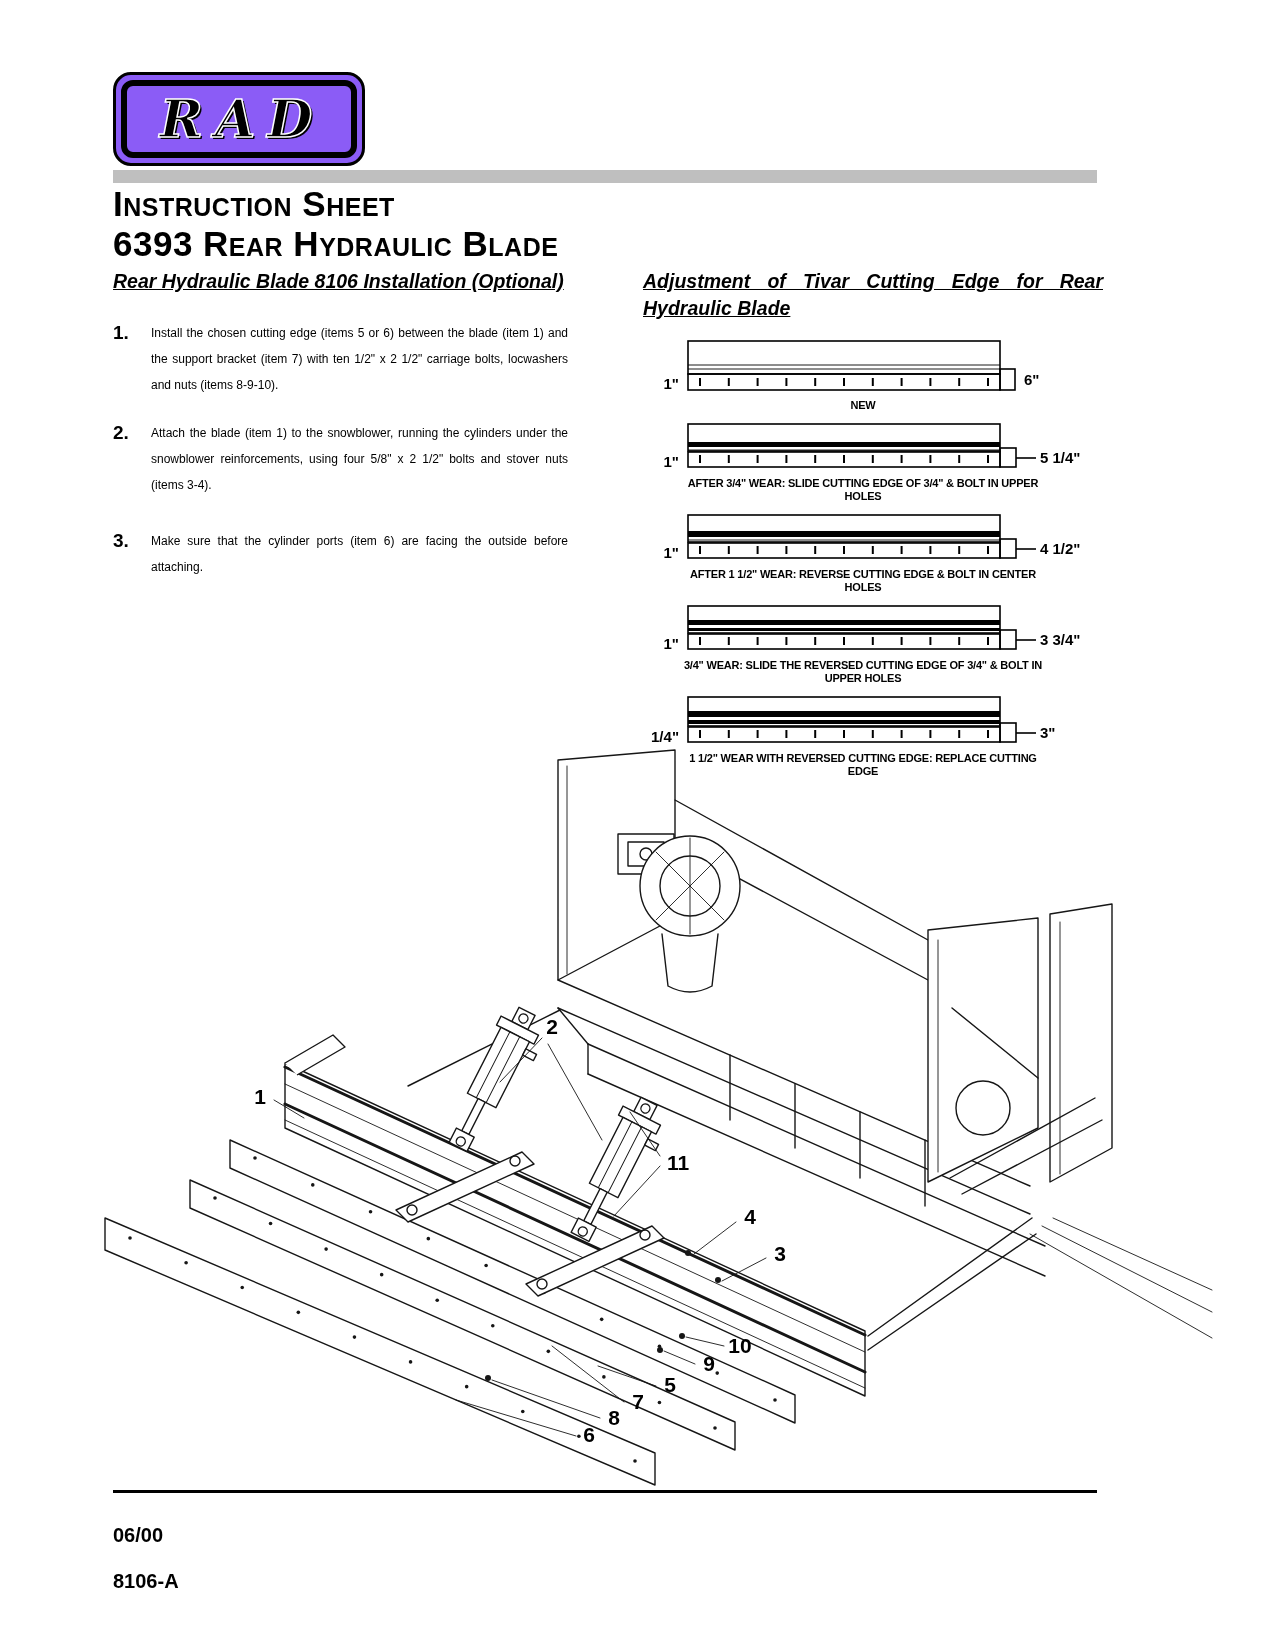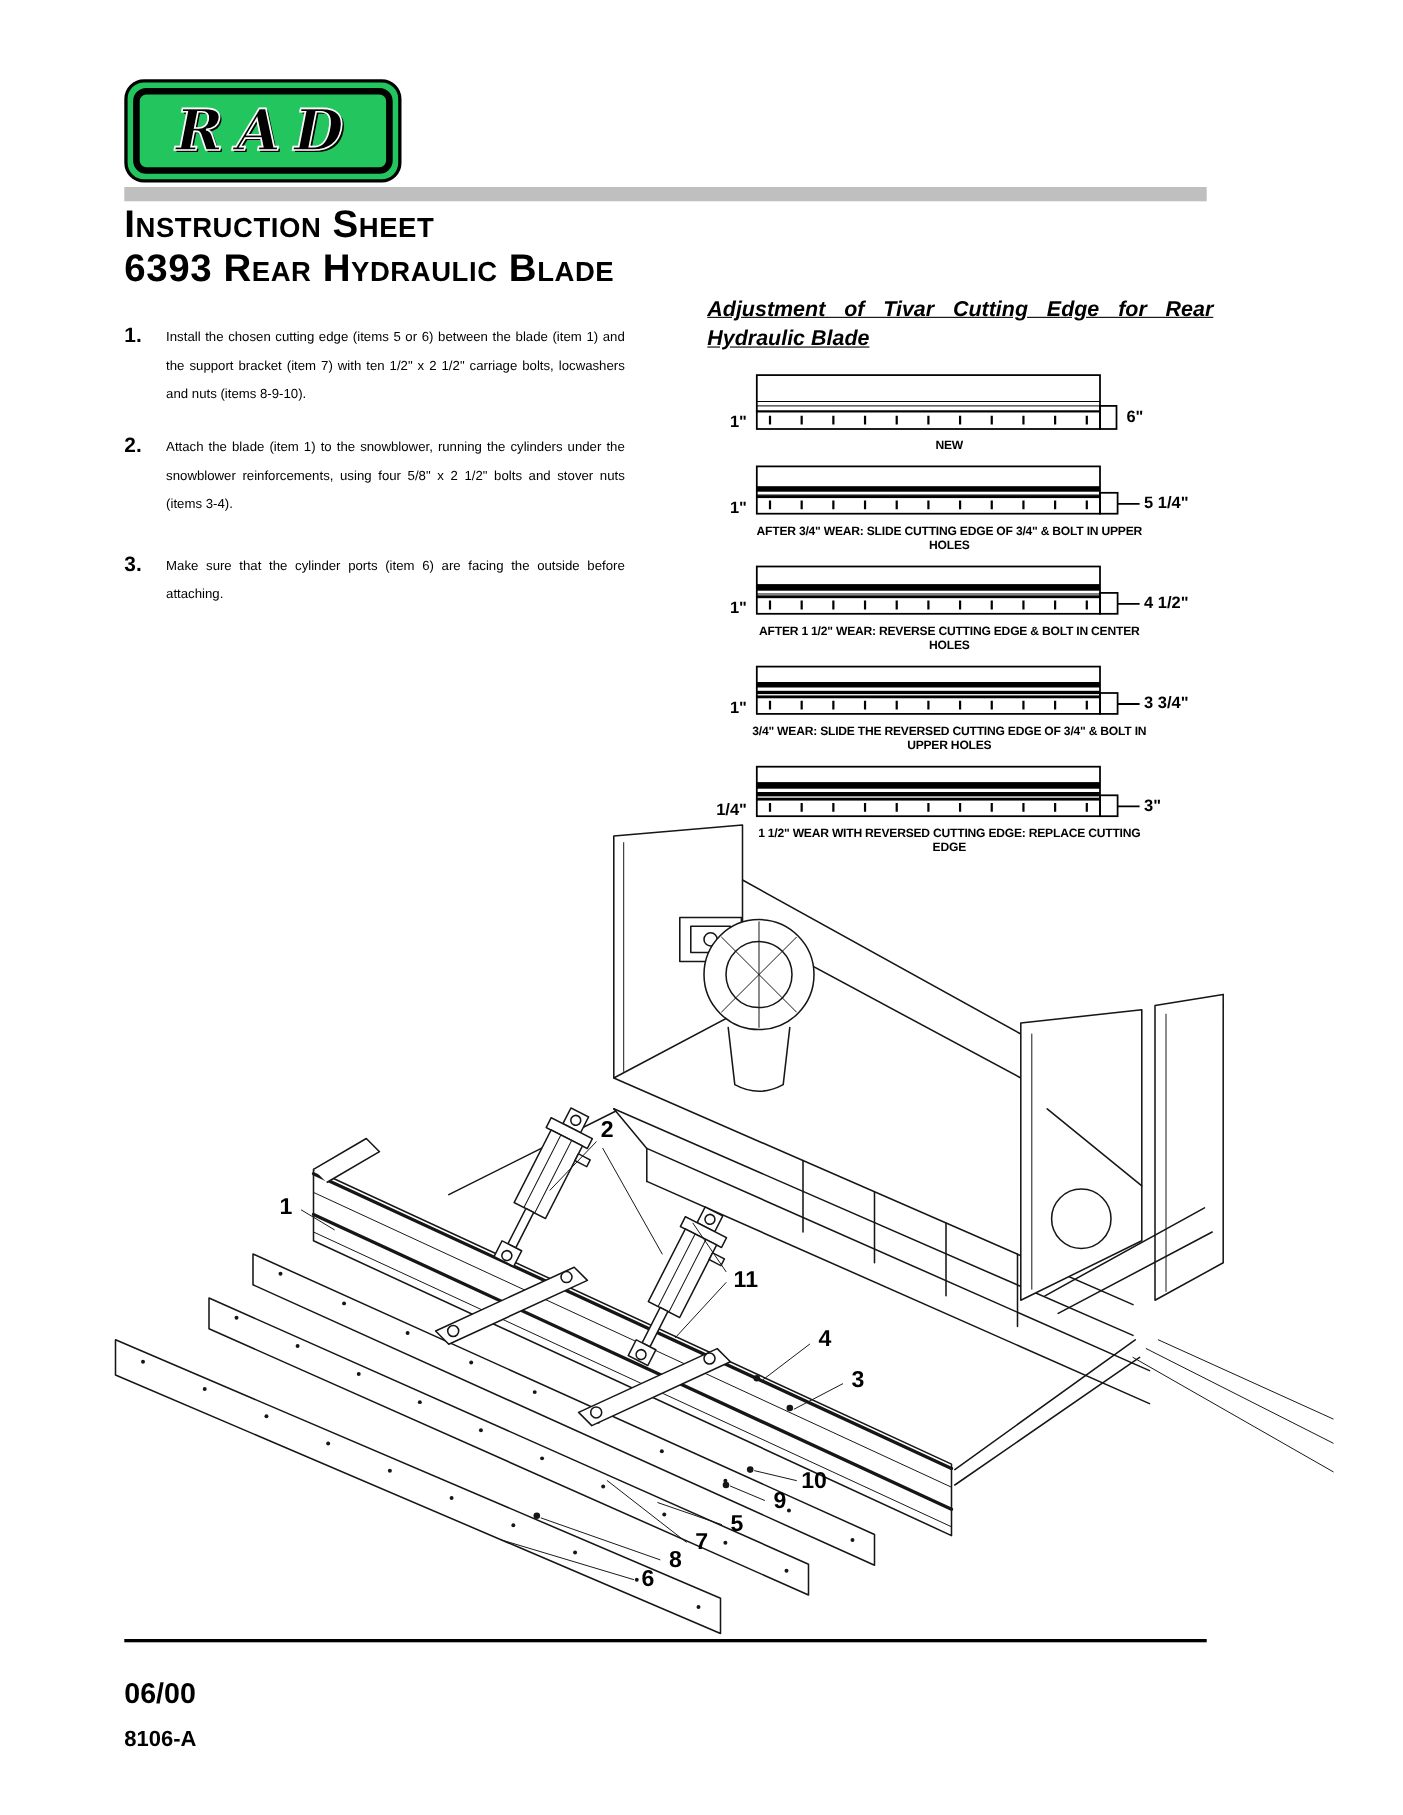--- a/index.html
+++ b/index.html
@@ -4,21 +4,21 @@
 <style>
   html,body{margin:0;padding:0;}
   body{
     width:1275px;height:1650px;position:relative;background:#ffffff;
     font-family:"Liberation Sans",sans-serif;color:#000;overflow:hidden;
   }
   .abs{position:absolute;}
 
   
   .logo{left:113px;top:72px;width:252px;height:94px;border:3px solid #000;
-        border-radius:18px;padding:5px;box-sizing:border-box;background:#22c55e;}
+        border-radius:18px;padding:5px;box-sizing:border-box;background:#8b5cf6;}
   .logo-inner{width:100%;height:100%;border:6px solid #000;border-radius:12px;
         display:flex;align-items:center;justify-content:center;box-sizing:border-box;}
   .logo-text{
     font-family:"DejaVu Serif",serif;font-style:italic;font-weight:bold;
     font-size:52px;letter-spacing:12px;line-height:1;padding-left:6px;
     -webkit-text-stroke:1.5px #fff;text-shadow:2px 2px 0 #000;
   }
 
   
   .graybar{left:113px;top:170px;width:984px;height:13px;}
@@ -58,38 +58,39 @@
   .x-fill{fill:#fff;stroke:#161616;stroke-width:1.4;stroke-linejoin:round;}
   .x-thick{stroke-width:3;}
   .x-thin{stroke-width:.9;}
   .x-dot{fill:#161616;stroke:none;}
   .callout{font-size:21px;font-weight:bold;font-family:"Liberation Sans",sans-serif;
            fill:#000;text-anchor:middle;dominant-baseline:middle;}
 
   
   .footer-rule{left:113px;top:1490px;width:984px;height:3px;background:#000;}
   .doc-code{left:113px;top:1570px;font-size:20px;font-weight:bold;}
-  .doc-date{left:113px;top:1524px;font-size:26px;font-weight:bold;}
+  .doc-date{left:113px;top:1524px;font-size:20px;font-weight:bold;}
 </style>
 </head>
 <body>
 
 <div class="abs logo">
   <div class="logo-inner">
     <span class="logo-text">RAD</span>
   </div>
 </div>
 
 <div class="abs graybar" style="background:#bfbfbf;"></div>
 <div class="abs titlesrow">
   <div class="doc-title">Instruction Sheet</div>
   <div class="doc-title">6393 Rear Hydraulic Blade</div>
 </div>
 
 <div class="abs col-left">
+  <div class="sec-head">Rear Hydraulic Blade 8106 Installation (Optional)</div>
   <div class="steps">
     <div class="step">
       <div class="step-num">1.</div>
       <div class="step-text">Install the chosen cutting edge (items 5 or 6) between the blade (item 1) and the support bracket (item 7) with ten 1/2" x 2 1/2" carriage bolts, locwashers and nuts (items 8-9-10).</div>
     </div>
     <div class="step">
       <div class="step-num">2.</div>
       <div class="step-text">Attach the blade (item 1) to the snowblower, running the cylinders under the snowblower reinforcements, using four 5/8" x 2 1/2" bolts and stover nuts (items 3-4).</div>
     </div>
     <div class="step">

